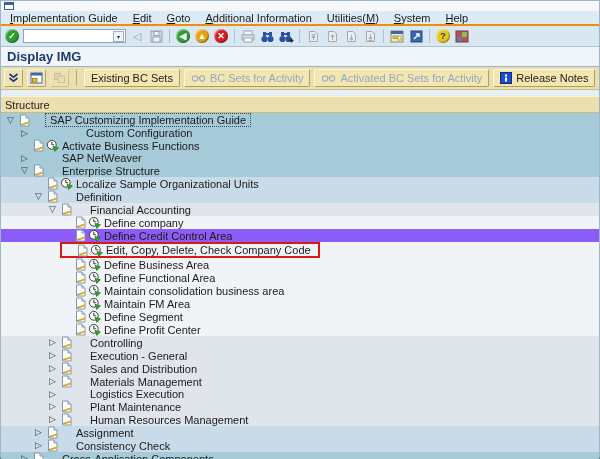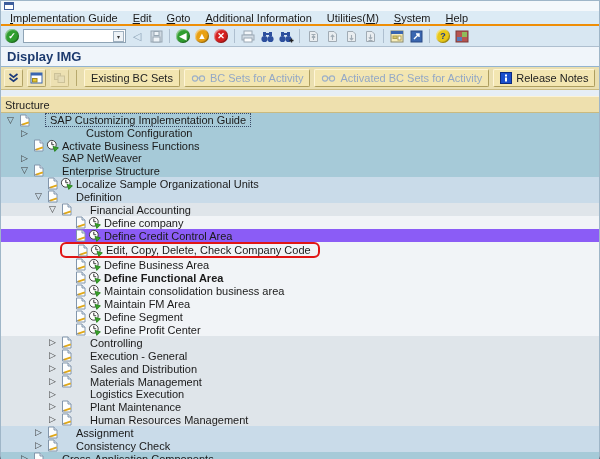--- a/index.html
+++ b/index.html
@@ -459,21 +459,21 @@
                 <path d="M5.8 5.8 V2.7 M5.8 5.8 H8.2" stroke="#404040" stroke-width="1.1" fill="none"></path>
                 <path d="M7 7.4 L12.4 8.8 L8.8 12.4 z" fill="#3aa52a" stroke="#1e7a14" stroke-width="0.8"></path>
               </svg>
             </span>
           </span>
           <span class="tree-label">Define Credit Control Area</span>
         </span>
       </div>
       <div class="tree-row" style="background: rgb(241, 244, 247);">
         <span class="indent" style="width: 59px;"></span>
-        <span class="redbox" style="display: inline-flex; align-items: center; border-radius: 6px;">
+        <span class="redbox" style="display: inline-flex; align-items: center;">
           <span class="slot"></span>
           <span class="slot icon-slot">
             <span style="display: inline-flex;">
               <svg width="13" height="13">
                 <path d="M2.5 1 h5.5 l3 3 v8 h-8.5 z" fill="#fdfefe" stroke="#8296ac"></path>
                 <path d="M8 1 v3 h3" fill="#dce6f2" stroke="#8296ac"></path>
                 <path d="M4.2 10.6 l6.6 -2.3" stroke="#e0a818" stroke-width="1.8"></path>
                 <path d="M3 11.2 l1.5 -0.5 -0.6 -1 z" fill="#444"></path>
               </svg>
             </span>
@@ -509,21 +509,21 @@
               <svg width="13" height="13">
                 <circle cx="5.8" cy="5.8" r="4.4" fill="#fff" stroke="#404040"></circle>
                 <path d="M5.8 5.8 V2.7 M5.8 5.8 H8.2" stroke="#404040" stroke-width="1.1" fill="none"></path>
                 <path d="M7 7.4 L12.4 8.8 L8.8 12.4 z" fill="#3aa52a" stroke="#1e7a14" stroke-width="0.8"></path>
               </svg>
             </span>
           </span>
           <span class="tree-label">Define Business Area</span>
         </span>
       </div>
-      <div class="tree-row" style="background: rgb(241, 244, 247); font-weight: bold;">
+      <div class="tree-row" style="background: rgb(241, 244, 247);">
         <span class="indent" style="width: 59px;"></span>
         <span style="display: inline-flex; align-items: center;">
           <span class="slot"></span>
           <span class="slot icon-slot">
             <span style="display: inline-flex;">
               <svg width="13" height="13">
                 <path d="M2.5 1 h5.5 l3 3 v8 h-8.5 z" fill="#fdfefe" stroke="#8296ac"></path>
                 <path d="M8 1 v3 h3" fill="#dce6f2" stroke="#8296ac"></path>
                 <path d="M4.2 10.6 l6.6 -2.3" stroke="#e0a818" stroke-width="1.8"></path>
                 <path d="M3 11.2 l1.5 -0.5 -0.6 -1 z" fill="#444"></path>

